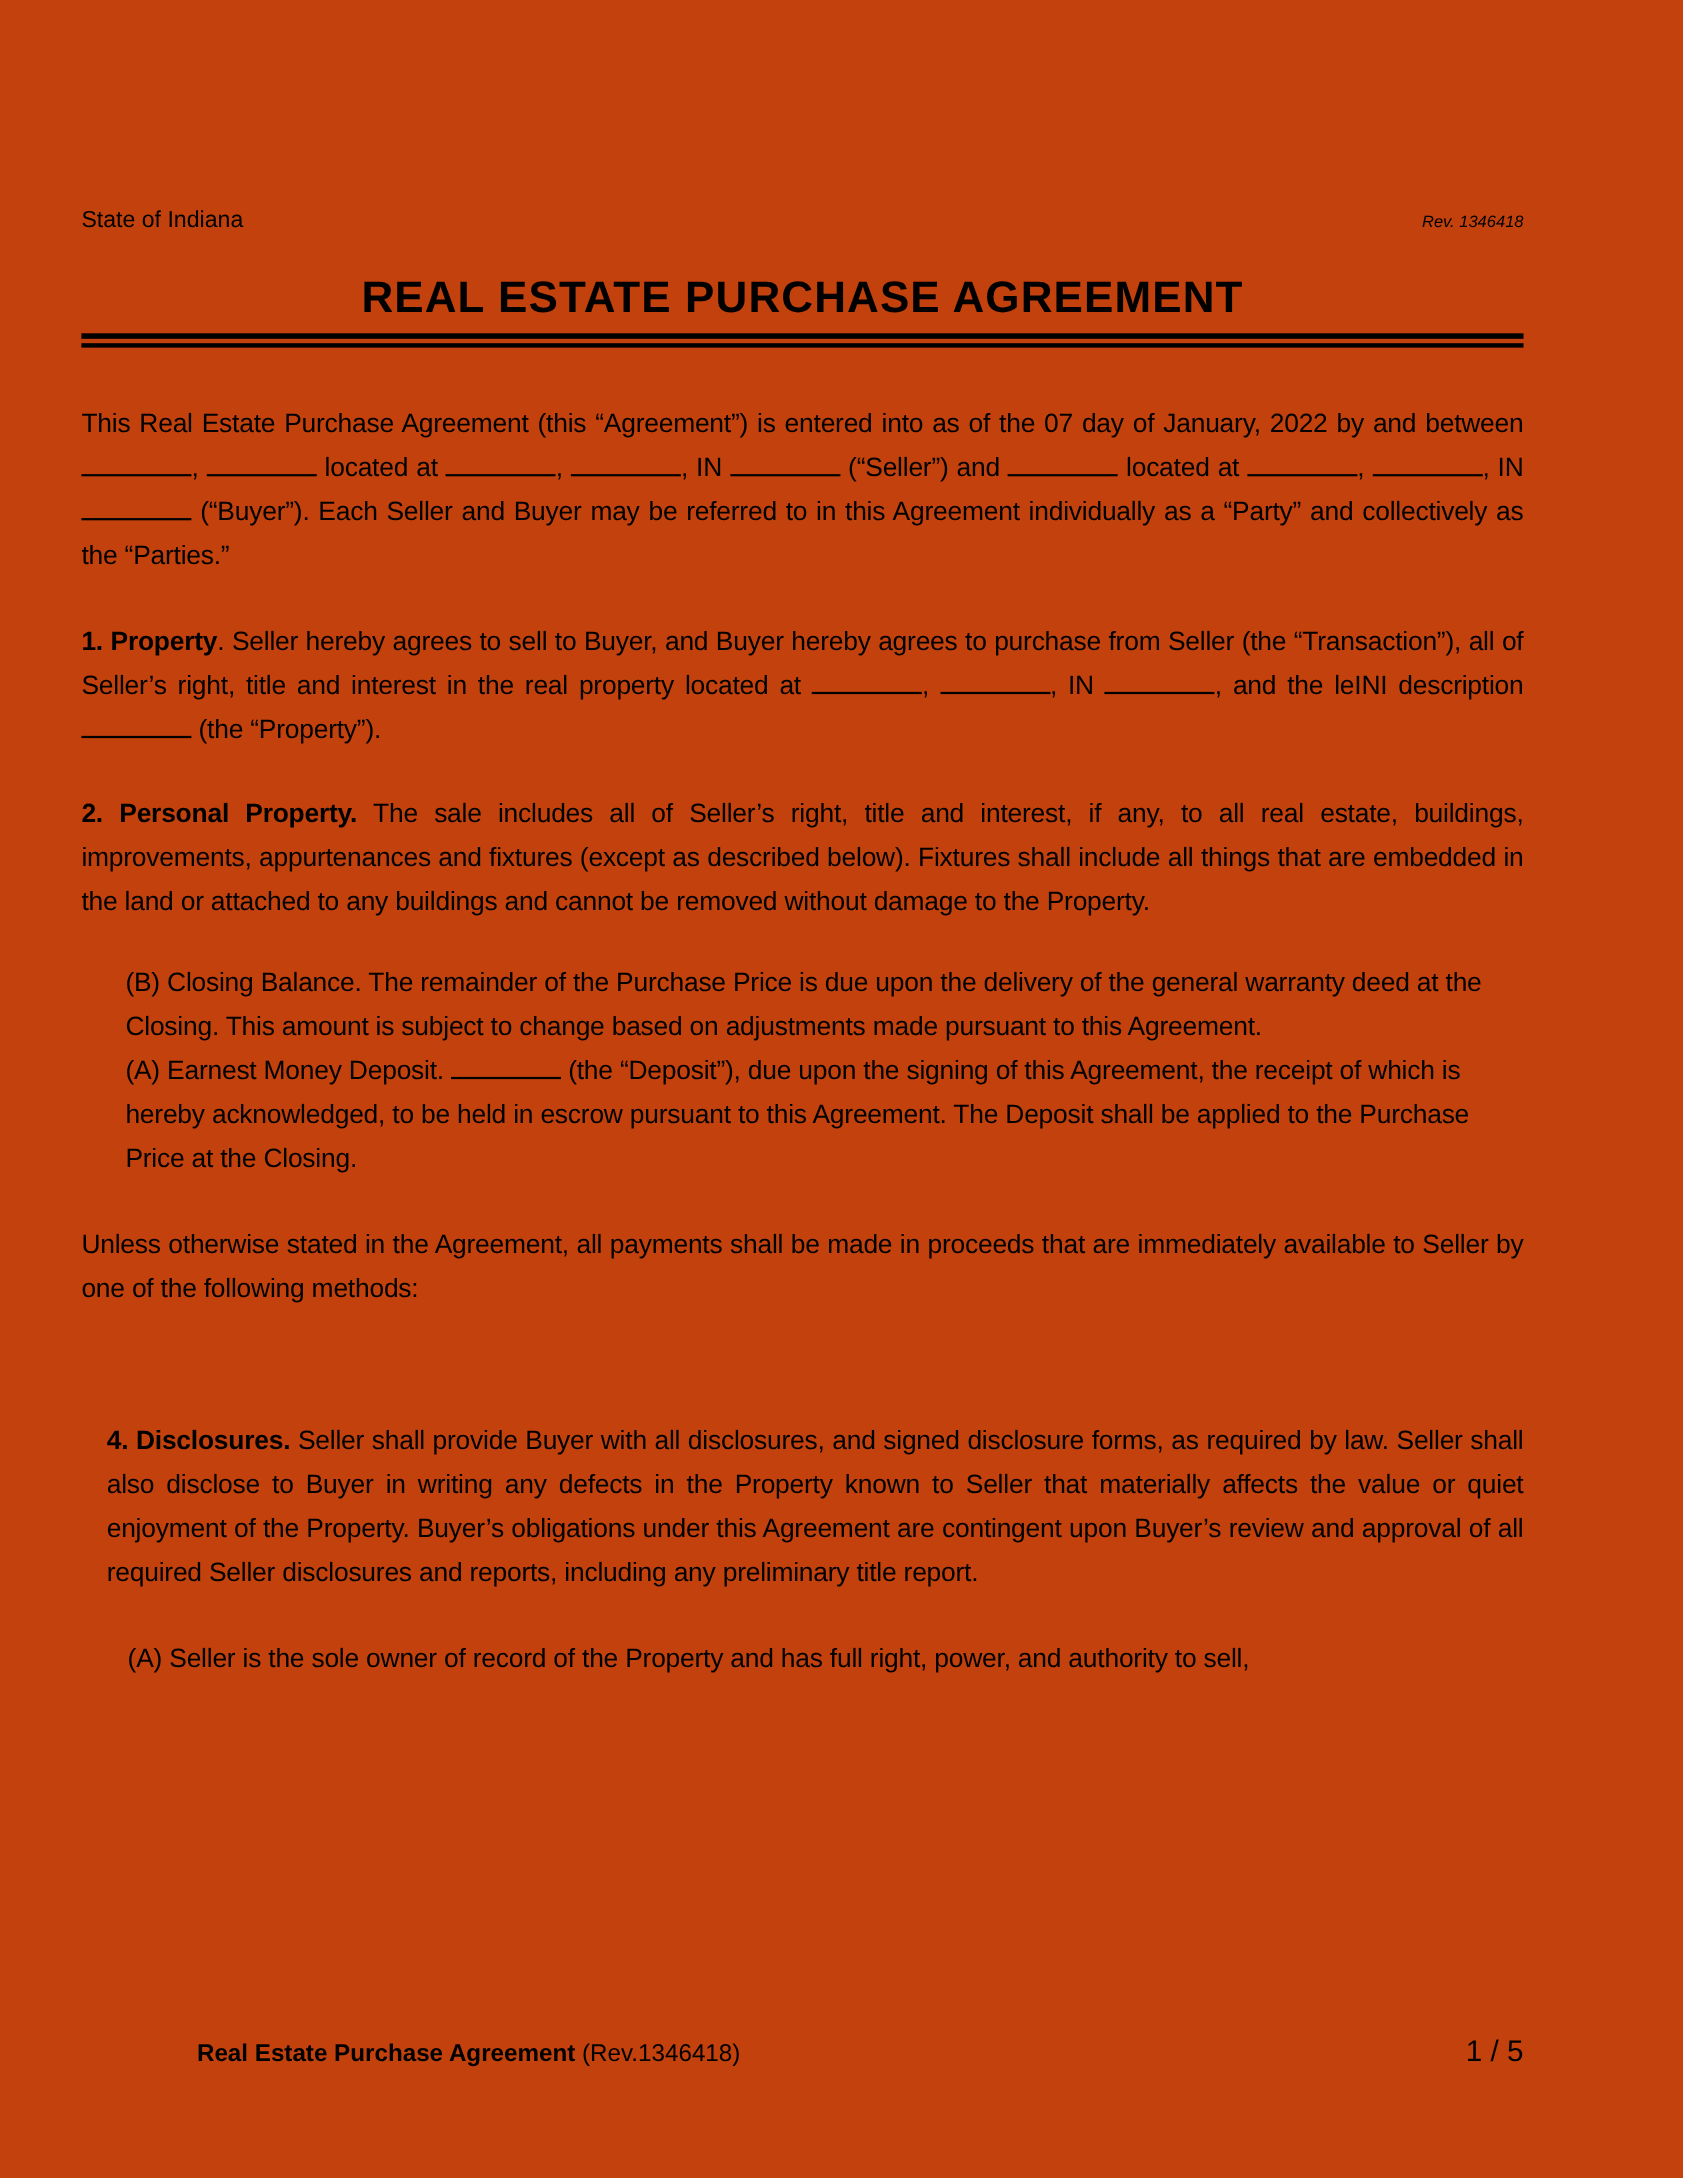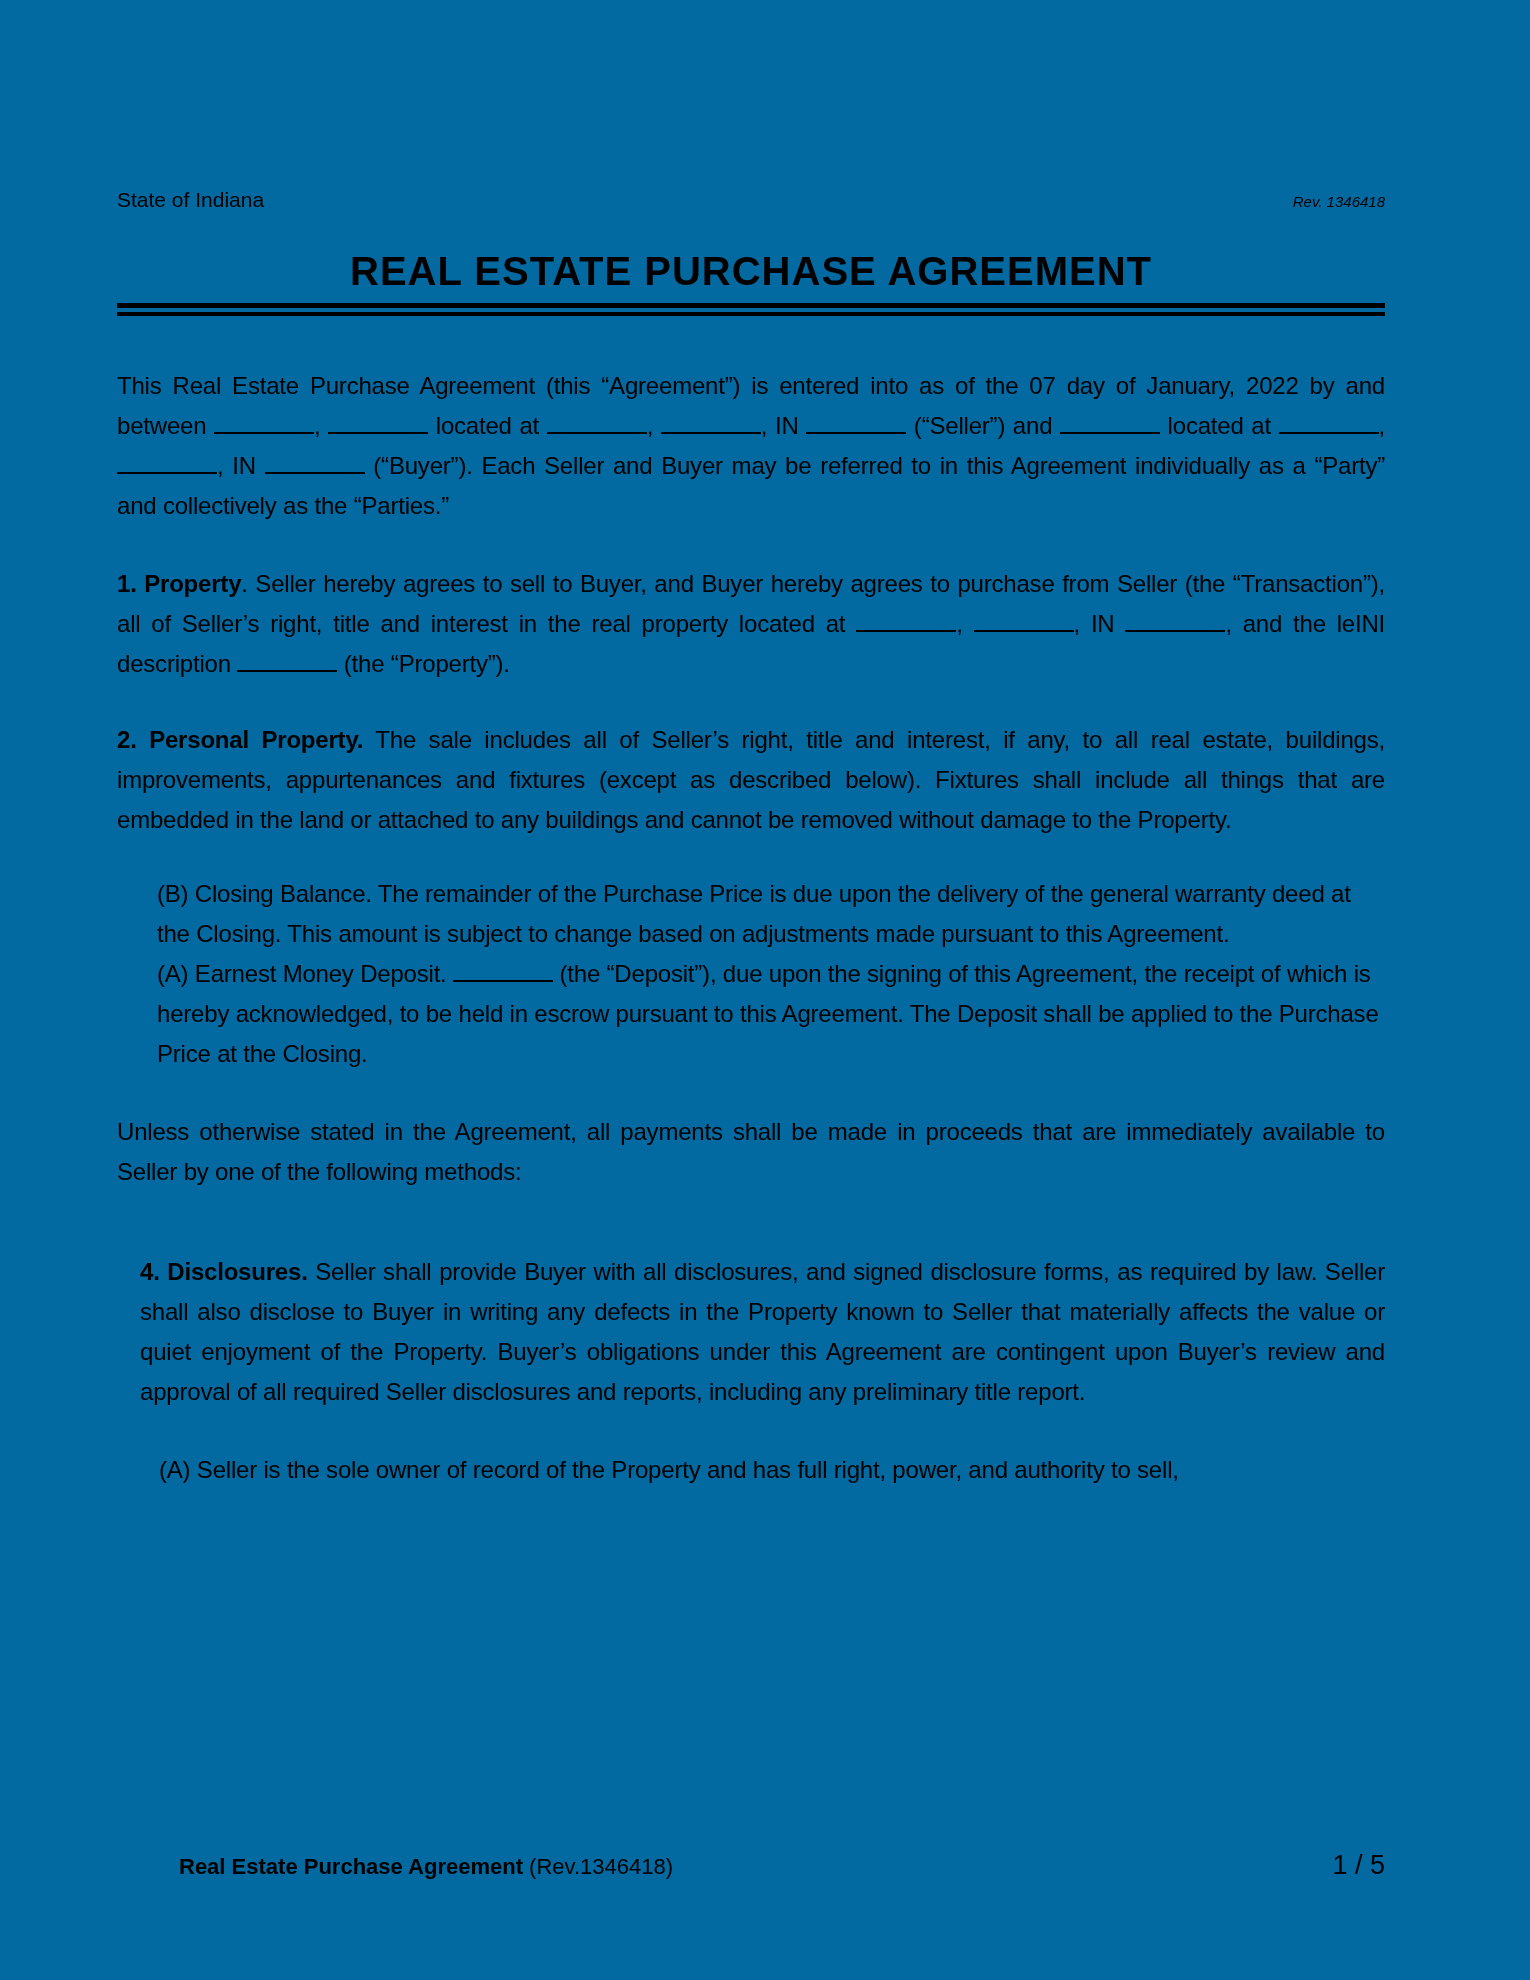--- a/index.html
+++ b/index.html
@@ -1,24 +1,24 @@
 <!DOCTYPE html>
 <html><head>
 <meta charset="utf-8">
 <style>
   html, body { margin: 0; padding: 0; background: #ffffff; }
   .page {
     position: relative;
     width: 1530px;
     height: 1980px;
-    background: #0369a1;
+    background: #c2410c;
     color: #000000;
     font-family: "Liberation Sans", "DejaVu Sans", sans-serif;
     box-sizing: border-box;
-    padding: 188px 145px 0 117px;
+    padding: 188px 145px 0 74px;
     overflow: hidden;
   }
   .doc-header {
     display: flex;
     justify-content: space-between;
     align-items: baseline;
   }
   .state-label { font-size: 21px; }
   .rev-label   { font-size: 15px; font-style: italic; }
 
@@ -46,21 +46,21 @@
     margin: 0;
   }
   .lead { font-weight: 700; }
 
   .intro        { margin-top: 50px; margin-bottom: 38px; }
   .sec-property { margin-bottom: 36px; }
   .sec-personal { margin-bottom: 34px; }
   .sec-price    { margin-bottom: 44px; }
   .items-block  { margin-left: 40px; margin-bottom: 38px; text-align: left; }
   .item         { margin: 0; text-align: left; }
-  .pay-note     { margin-bottom: 60px; }
+  .pay-note     { margin-bottom: 98px; }
   .sec-disclosures { margin-bottom: 38px; margin-left: 23px; }
   .sec-reps     { margin-bottom: 44px; }
   .rep-items    { margin-left: 42px; }
   .oneline      { white-space: nowrap; }
 
   .blank {
     display: inline-block;
     width: 100px;
     border-bottom: 2px solid #000;
   }

